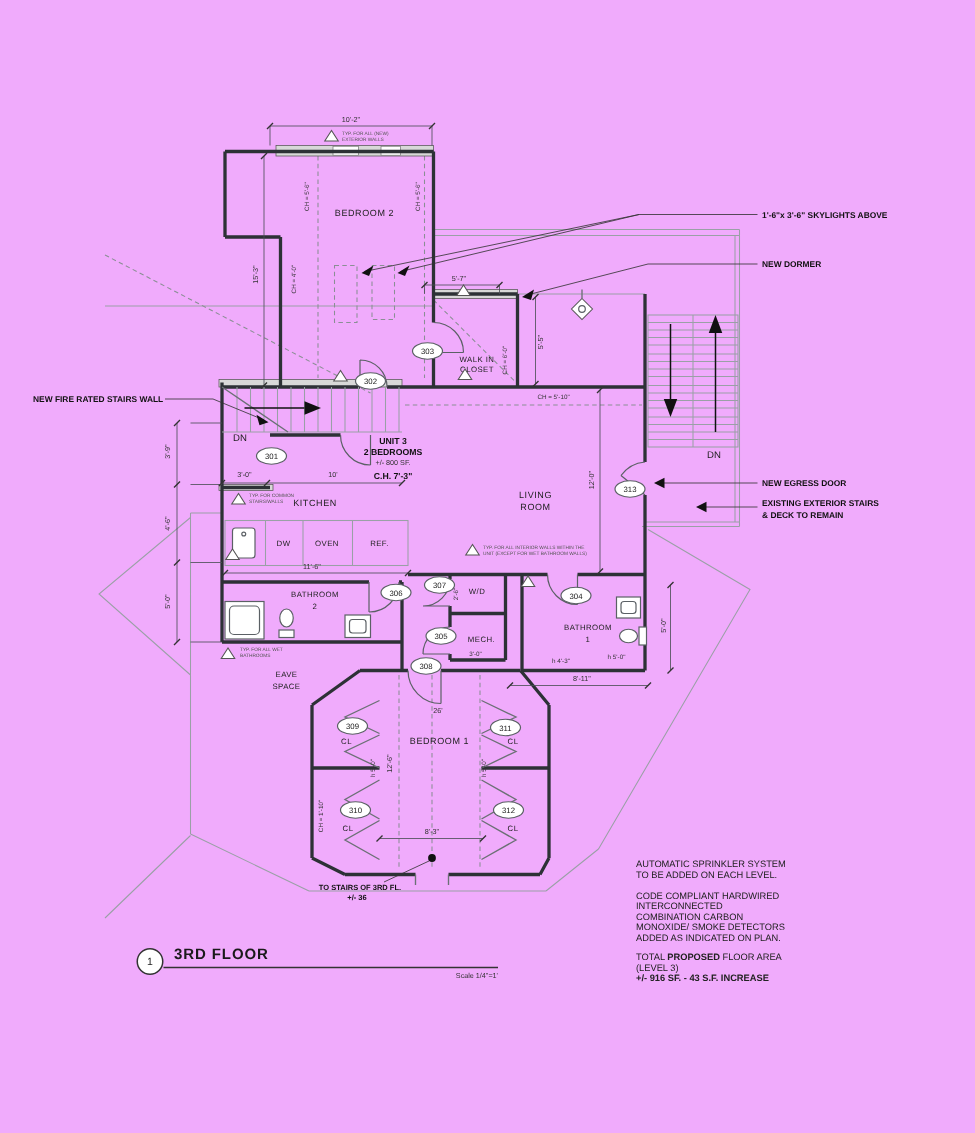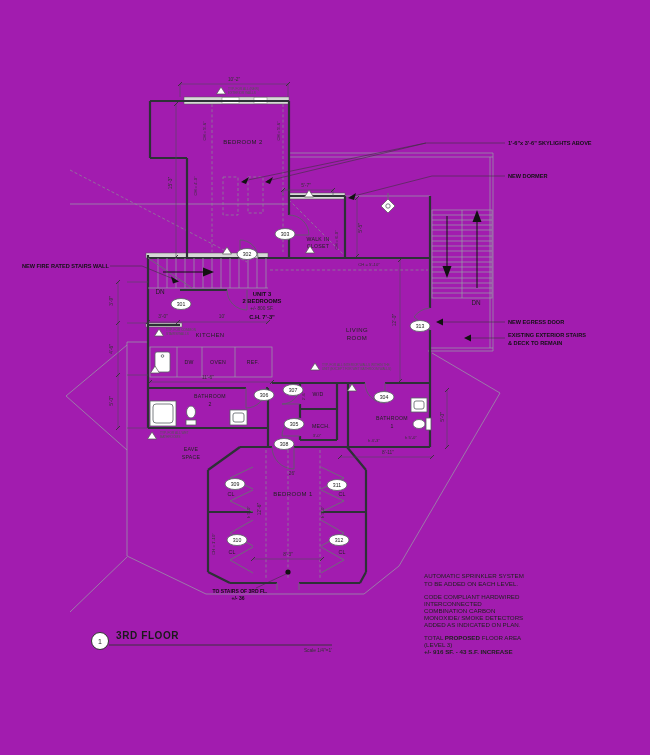--- a/index.html
+++ b/index.html
@@ -1,16 +1,16 @@
 <!DOCTYPE html>
 <html><head>
 <meta charset="utf-8">
 <style>
   html,body{margin:0;padding:0;background:#fff;}
-  #page{position:relative;width:650px;height:755px;background:#a21caf;overflow:hidden;}
+  #page{position:relative;width:650px;height:755px;background:#f0abfc;overflow:hidden;}
   svg{position:absolute;top:0;left:0;}
   text{font-family:"Liberation Sans",sans-serif;fill:#1a1a1a;}
   .rm{font-size:6px;text-anchor:middle;letter-spacing:.4px;fill:#222;}
   .rms{font-size:5.2px;text-anchor:middle;letter-spacing:.3px;fill:#222;}
   .dim{font-size:4.8px;text-anchor:middle;fill:#333;}
   .dimt{font-size:4.2px;text-anchor:middle;fill:#333;}
   .tag{font-size:5.2px;text-anchor:middle;fill:#222;}
   .ann{font-size:5.6px;font-weight:bold;text-anchor:start;fill:#111;}
   .annm{font-size:5px;font-weight:bold;text-anchor:middle;fill:#111;}
   .tiny{font-size:3.2px;text-anchor:start;fill:#555;}

